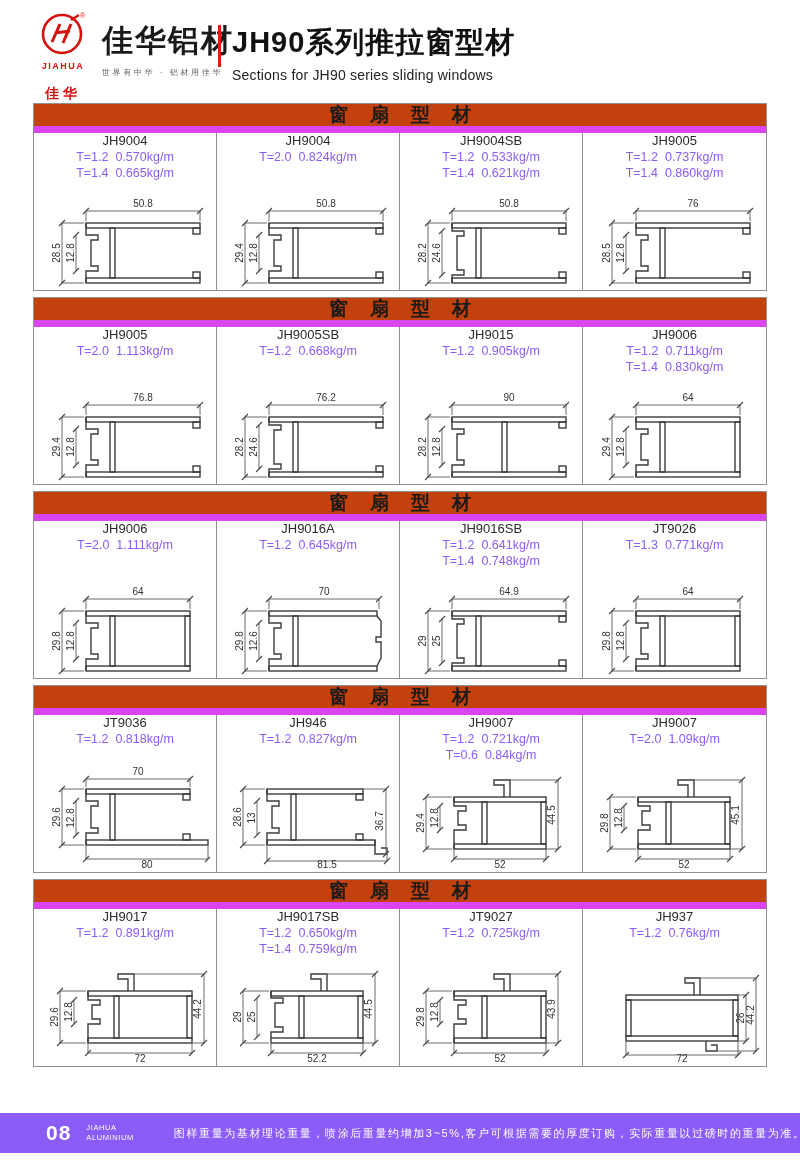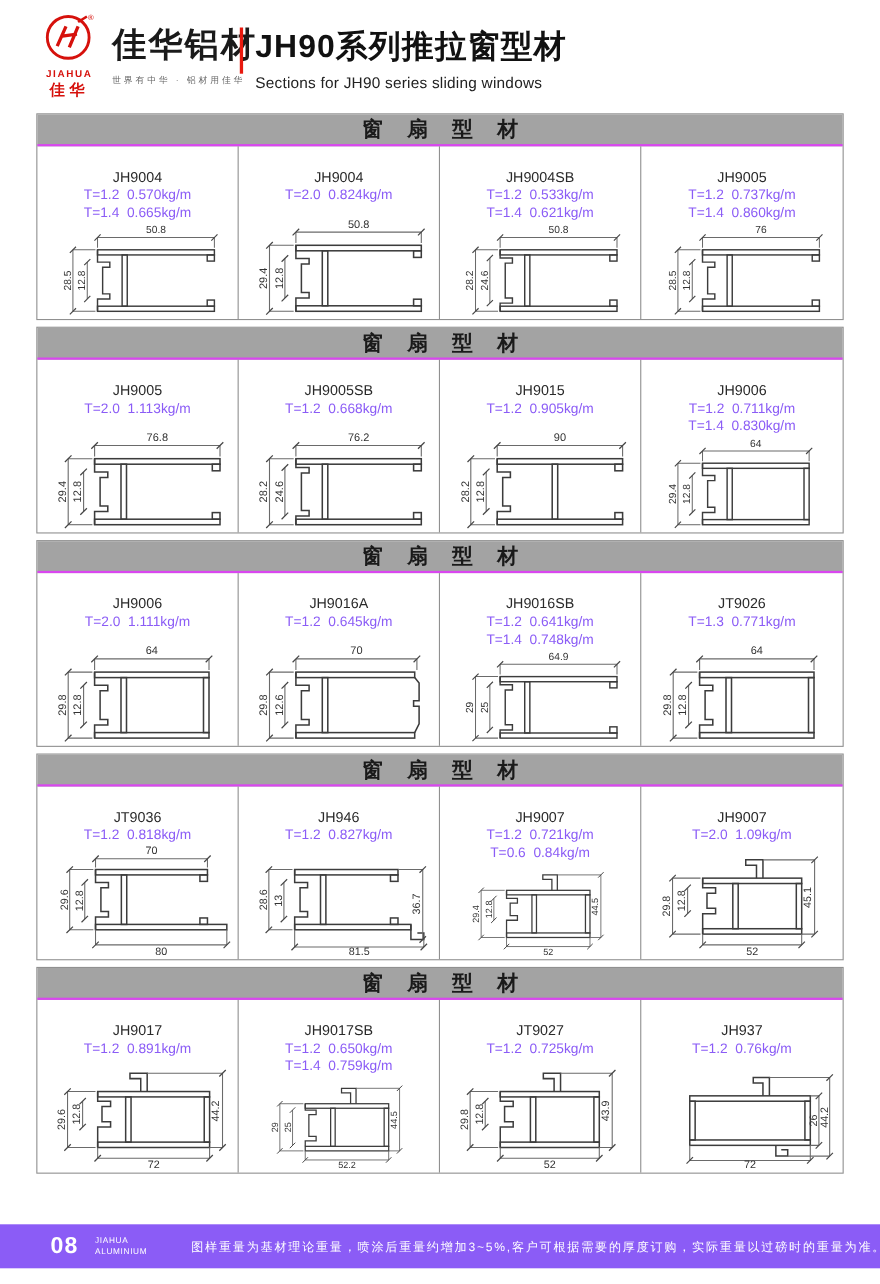--- a/index.html
+++ b/index.html
@@ -1,35 +1,35 @@
 <!DOCTYPE html>
 <html><head>
 <meta charset="utf-8">
 <style>
 *{margin:0;padding:0;box-sizing:border-box}
 html,body{width:800px;height:1167px;background:#fff;font-family:"Liberation Sans",sans-serif;color:#222;position:relative;overflow:hidden}
 
 .header{position:absolute;top:0;left:0;width:800px;height:96px}
 .logo{position:absolute;left:28px;top:10px;width:70px;text-align:center}
 .logo-en{color:#d6110c;font-size:9px;font-weight:bold;letter-spacing:1.5px;margin-top:1px}
-.logo-seal{color:#d6110c;font-size:14px;font-weight:bold;letter-spacing:4px;margin-top:1px}
+.logo-seal{color:#d6110c;font-size:14px;font-weight:bold;letter-spacing:4px;margin-top:14px}
 .brand{position:absolute;left:102px;top:20px}
 .brand-cn{font-size:31px;font-weight:900;letter-spacing:2px;color:#1a1a1a}
 .tagline{font-size:8px;color:#666;letter-spacing:2.6px;margin-top:5px;white-space:nowrap}
 .hdiv{position:absolute;left:218px;top:25px;width:3px;height:42px;background:#e8190e}
 .title-block{position:absolute;left:232px;top:23px}
 .title-cn{font-size:29px;font-weight:bold;letter-spacing:1px;color:#111}
 .title-en{font-size:14px;color:#222;margin-top:4px;letter-spacing:.2px}
 
 .content{position:absolute;top:103px;left:33px;width:734px}
 .section{border:1px solid #909090;margin-bottom:6px;background:#fff}
-.band{height:29px;background:#a3a3a3;border-bottom:2px solid #d946ef;display:flex;align-items:center;justify-content:center}
+.band{height:29px;background:#c2410c;border-bottom:7px solid #d946ef;display:flex;align-items:center;justify-content:center}
 .band span{font-size:19px;font-weight:bold;color:#1a1a1a;letter-spacing:22px;margin-right:-22px}
 .cells{display:grid;grid-template-columns:repeat(4,1fr);height:157px}
-.cell{border-right:1px solid #909090;display:flex;flex-direction:column;align-items:center;padding-top:20px;overflow:hidden}
+.cell{border-right:1px solid #909090;display:flex;flex-direction:column;align-items:center;padding-top:0;overflow:hidden}
 .cell:last-child{border-right:none}
 .code{font-size:13px;line-height:1.25;color:#2a2a2a}
 .w{font-size:12.5px;line-height:1.28;color:#8b5cf6;white-space:pre}
 .draw{margin-top:auto;margin-bottom:3px;display:block}
 .dl{stroke:#6a6a6a;stroke-width:1}
 .tk{stroke:#444;stroke-width:1.1}
 .pf{stroke:#3c3c3c;stroke-width:1.4;fill:none}
 .dt{font-size:10px;fill:#333}
 
 .footer{position:absolute;left:0;top:1113px;width:800px;height:40px;background:#8b5cf6;color:#fff;display:flex;align-items:center}

